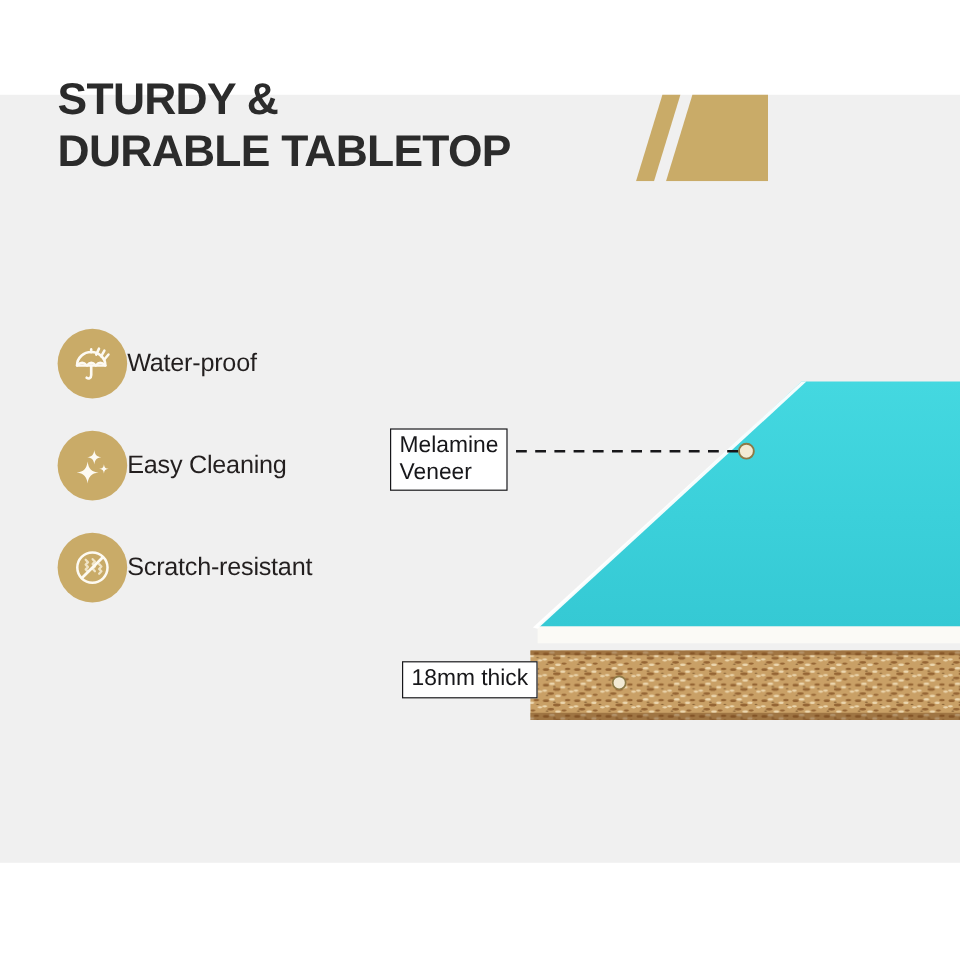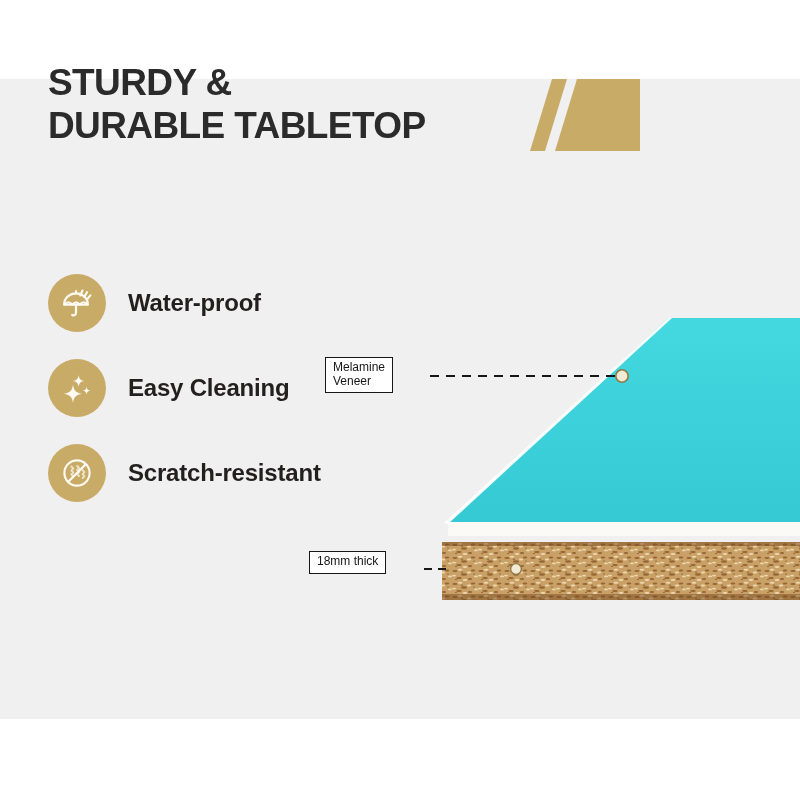--- a/index.html
+++ b/index.html
@@ -74,55 +74,54 @@
     width: 58px;
     height: 58px;
     border-radius: 50%;
     background: #c9ab68;
     flex: 0 0 58px;
     display: flex;
     align-items: center;
     justify-content: center;
   }
   .feature-label {
-    margin-left: 22px;
-    font-size: 24px;
-    font-weight: bold;
+    font-size: 21px;
+    font-weight: normal;
     color: #231f1f;
     letter-spacing: -0.2px;
     white-space: nowrap;
   }
 
   
   .product {
     position: absolute;
     left: 400px;
     top: 230px;
     width: 400px;
     height: 420px;
   }
 
   
   .callout {
     position: absolute;
     background: #ffffff;
     border: 1.6px solid #17171a;
     padding: 3px 7px 4px 7px;
-    font-size: 12px;
+    font-size: 19px;
     line-height: 1.14;
     color: #17171a;
     white-space: pre-line;
     font-family: "Liberation Sans", sans-serif;
   }
   #callout-melamine {
     left: 325px;
     top: 357px;
   }
   #callout-thickness {
-    left: 309px;
+    left: 335px;
     top: 551px;
   }
 
   .leader {
     position: absolute;
     pointer-events: none;
   }
 </style>
 </head>
 <body>

